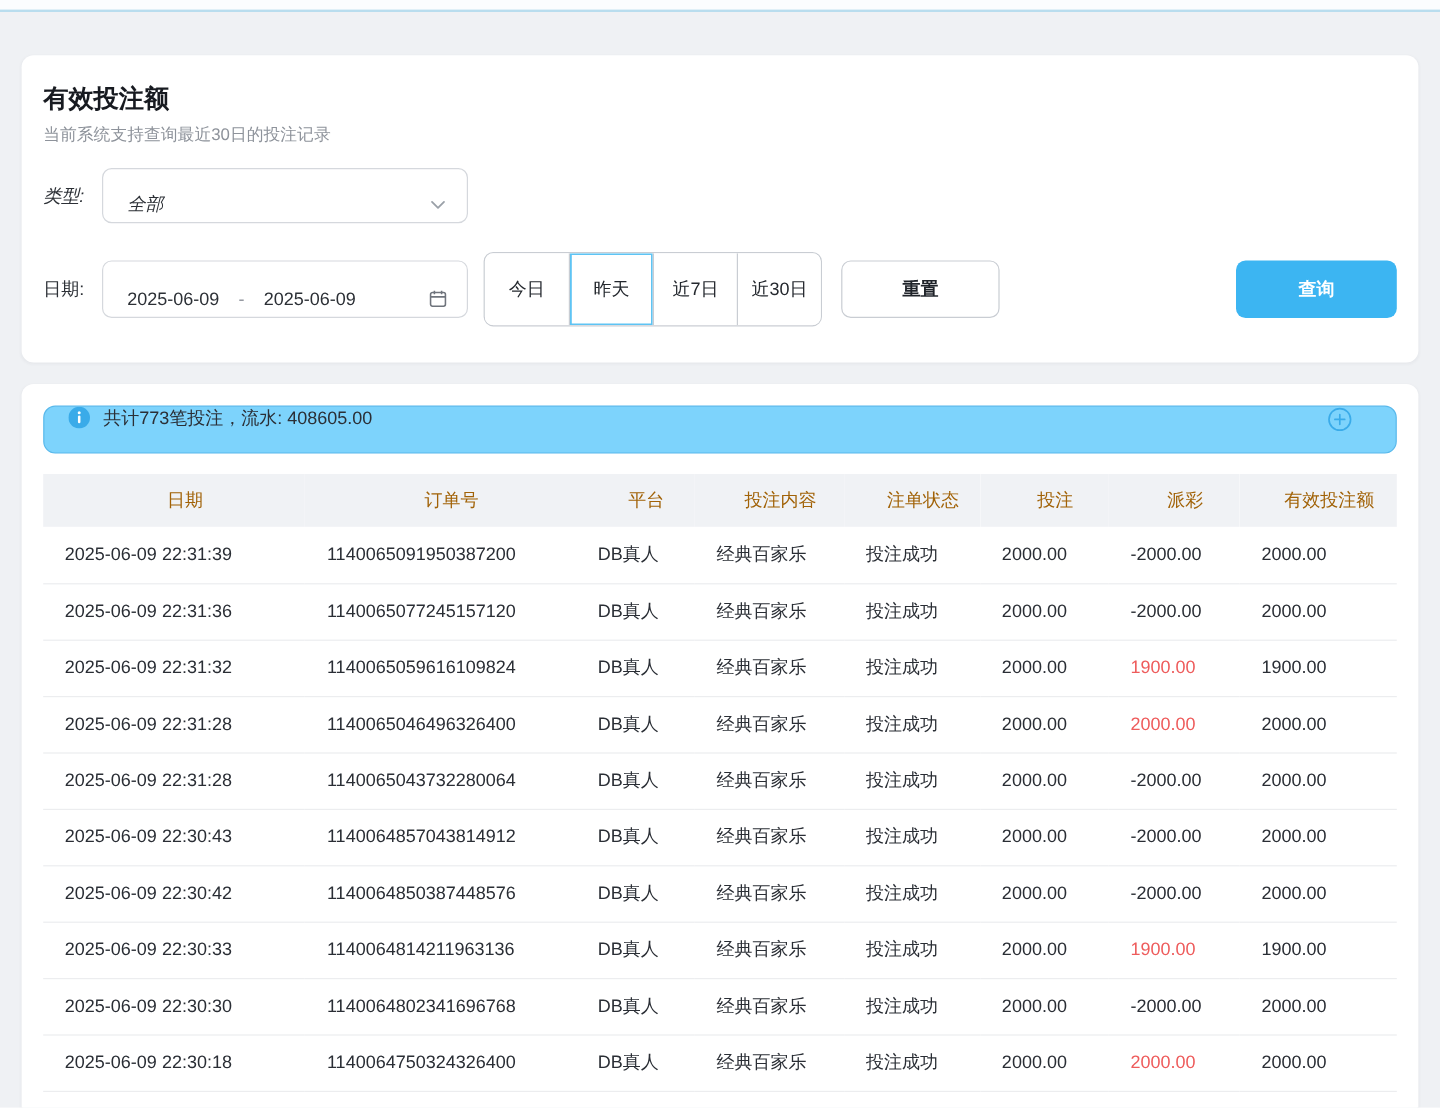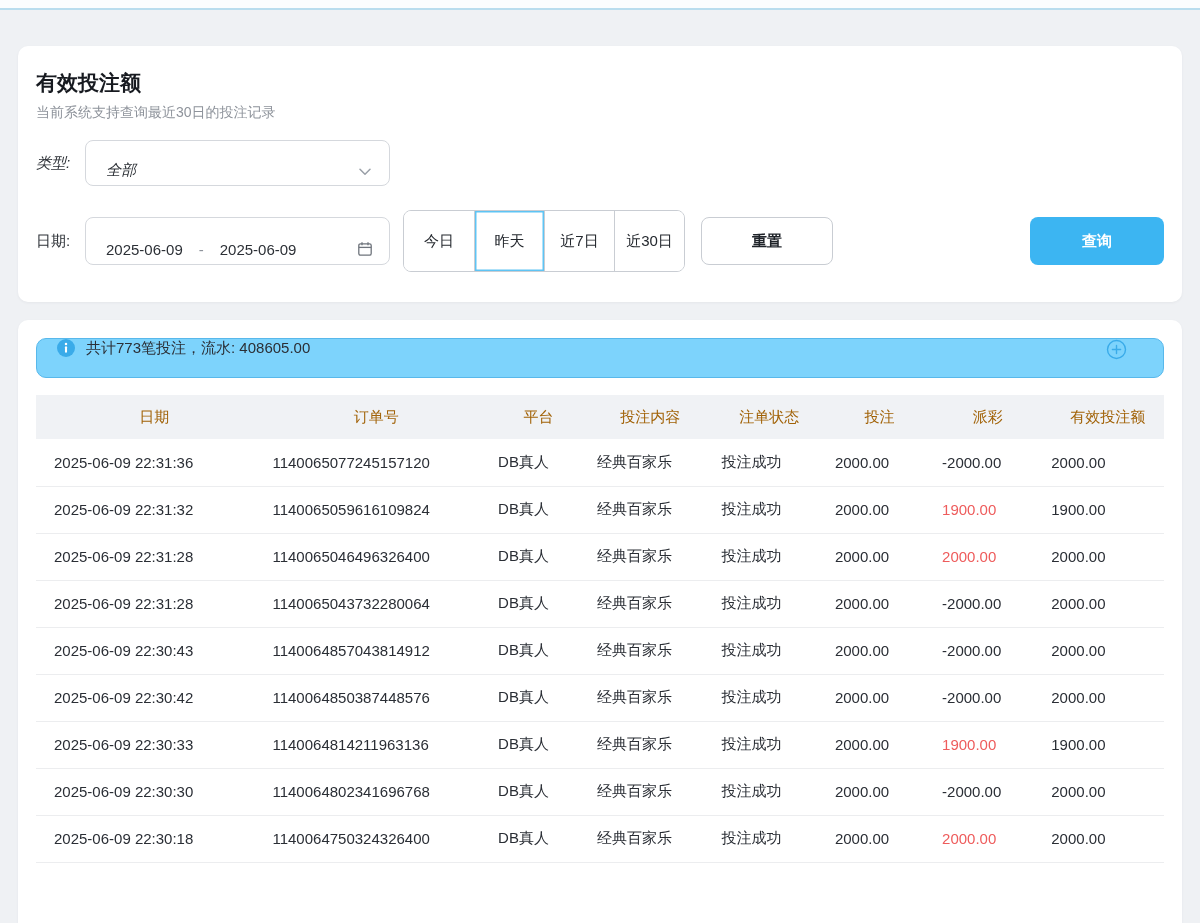--- a/index.html
+++ b/index.html
@@ -157,20 +157,30 @@
           <th>平台</th>
           <th>投注内容</th>
           <th>注单状态</th>
           <th>投注</th>
           <th>派彩</th>
           <th>有效投注额</th>
         </tr>
     </thead>
     <tbody>
         <tr>
+    <td>2025-06-09 22:31:39</td>
+    <td>1140065091950387200</td>
+    <td>DB真人</td>
+    <td>经典百家乐</td>
+    <td>投注成功</td>
+    <td>2000.00</td>
+    <td>-2000.00</td>
+    <td>2000.00</td>
+  </tr>
+        <tr>
     <td>2025-06-09 22:31:36</td>
     <td>1140065077245157120</td>
     <td>DB真人</td>
     <td>经典百家乐</td>
     <td>投注成功</td>
     <td>2000.00</td>
     <td>-2000.00</td>
     <td>2000.00</td>
   </tr>
         <tr>

